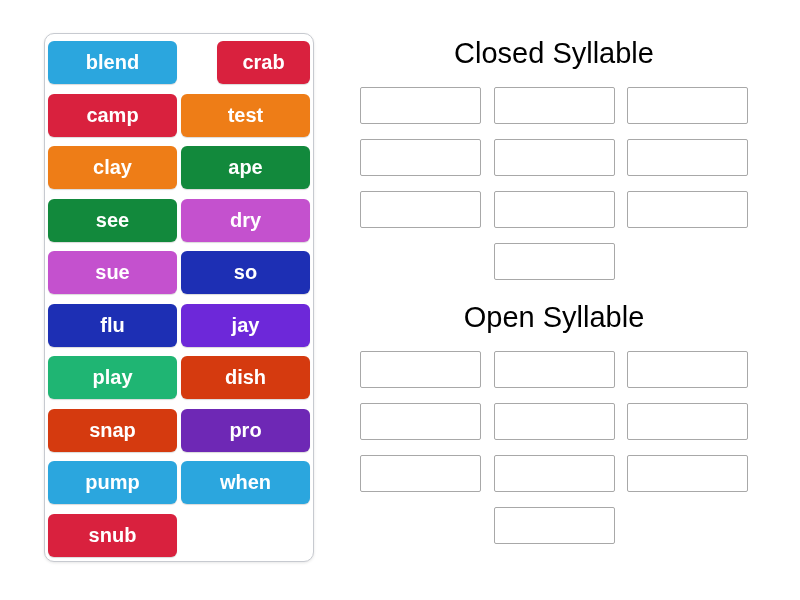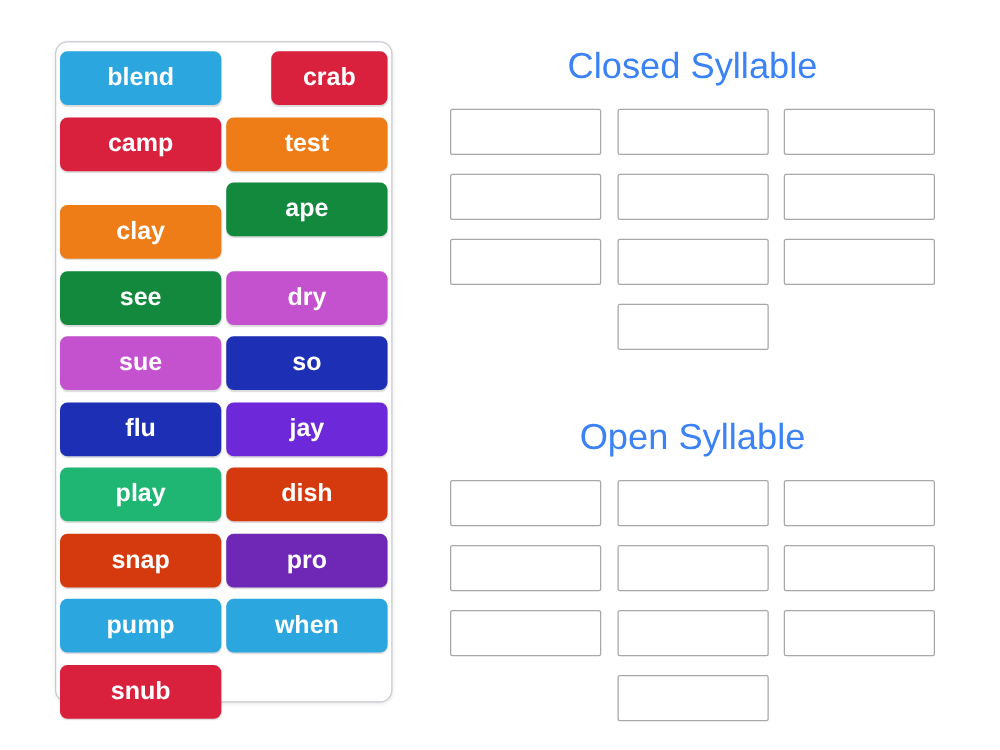--- a/index.html
+++ b/index.html
@@ -17,24 +17,24 @@
     justify-content:center; align-content:start;
   }
   .tile {
     height:43px; border:none; border-radius:6px; color:#ffffff;
     font-family:"Liberation Sans", sans-serif; font-size:20px; font-weight:bold;
     display:flex; align-items:center; justify-content:center;
     cursor:grab; box-shadow:0 1px 1px rgba(0,0,0,0.15);
   }
   .group { position:absolute; left:360px; width:388px; }
   .group-a { top:33px; }
-  .group-b { top:330px; }
+  .group-b { top:297px; }
   .group-title {
     height:54px; padding-top:3px; text-align:center;
-    font-size:29px; font-weight:normal; line-height:34px; color:#3b82f6;
+    font-size:29px; font-weight:normal; line-height:34px; color:#000000;
   }
   .slots {
     display:grid; grid-template-columns:repeat(3, 121px);
     column-gap:12.5px; row-gap:15px; justify-content:start;
   }
   .slot {
     width:121px; height:37px; background:#ffffff;
     border:1px solid #a8a8a8; border-radius:2px;
   }
   .slot:nth-child(10) { grid-column:2; }
@@ -42,21 +42,21 @@
 </head>
 <body>
 
 <div class="stage">
 
   <div class="word-panel" id="wordBank">
       <button class="tile" style="background: rgb(43, 166, 222);">blend</button>
       <button class="tile" style="background: rgb(217, 33, 62); margin-left: 36px;">crab</button>
       <button class="tile" style="background: rgb(217, 33, 62);">camp</button>
       <button class="tile" style="background: rgb(238, 125, 23);">test</button>
-      <button class="tile" style="background: rgb(238, 125, 23); margin-top: 18px;">clay</button>
+      <button class="tile" style="background: rgb(238, 125, 23);">clay</button>
       <button class="tile" style="background: rgb(18, 137, 60);">ape</button>
       <button class="tile" style="background: rgb(18, 137, 60);">see</button>
       <button class="tile" style="background: rgb(196, 81, 206);">dry</button>
       <button class="tile" style="background: rgb(196, 81, 206);">sue</button>
       <button class="tile" style="background: rgb(29, 47, 180);">so</button>
       <button class="tile" style="background: rgb(29, 47, 180);">flu</button>
       <button class="tile" style="background: #6d28d9;">jay</button>
       <button class="tile" style="background: rgb(31, 181, 115);">play</button>
       <button class="tile" style="background: rgb(213, 58, 15);">dish</button>
       <button class="tile" style="background: rgb(213, 58, 15);">snap</button>

